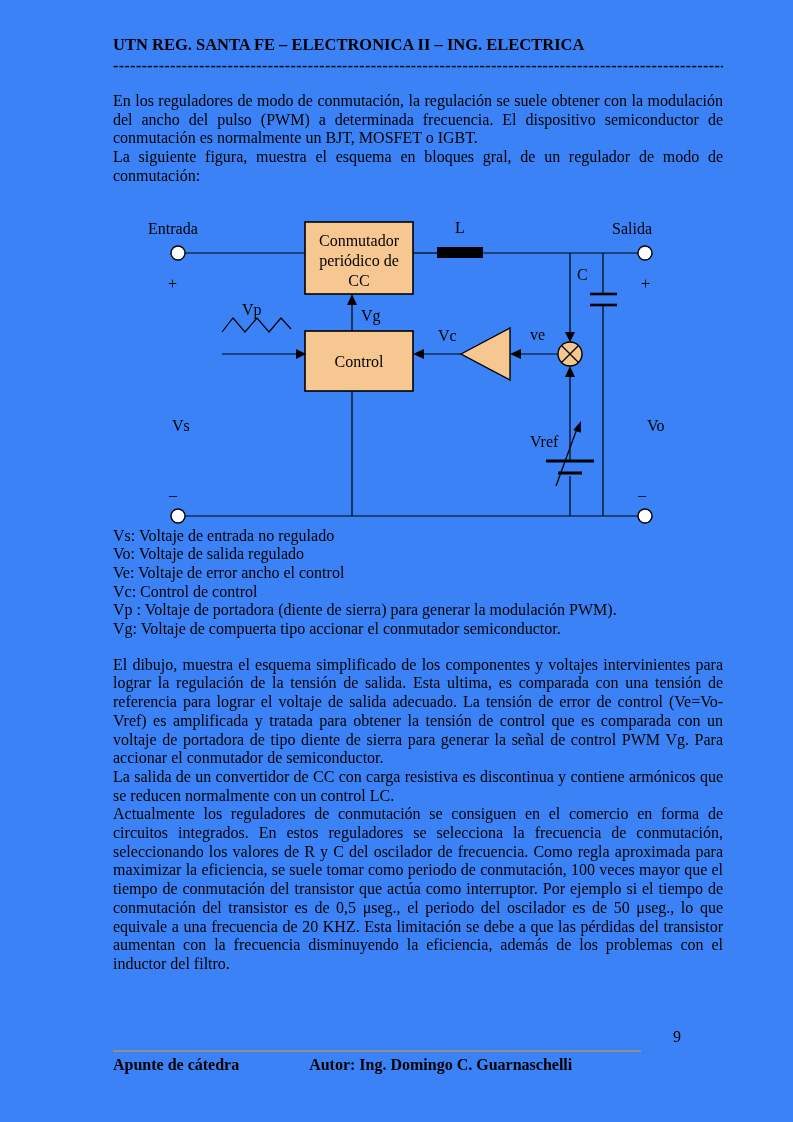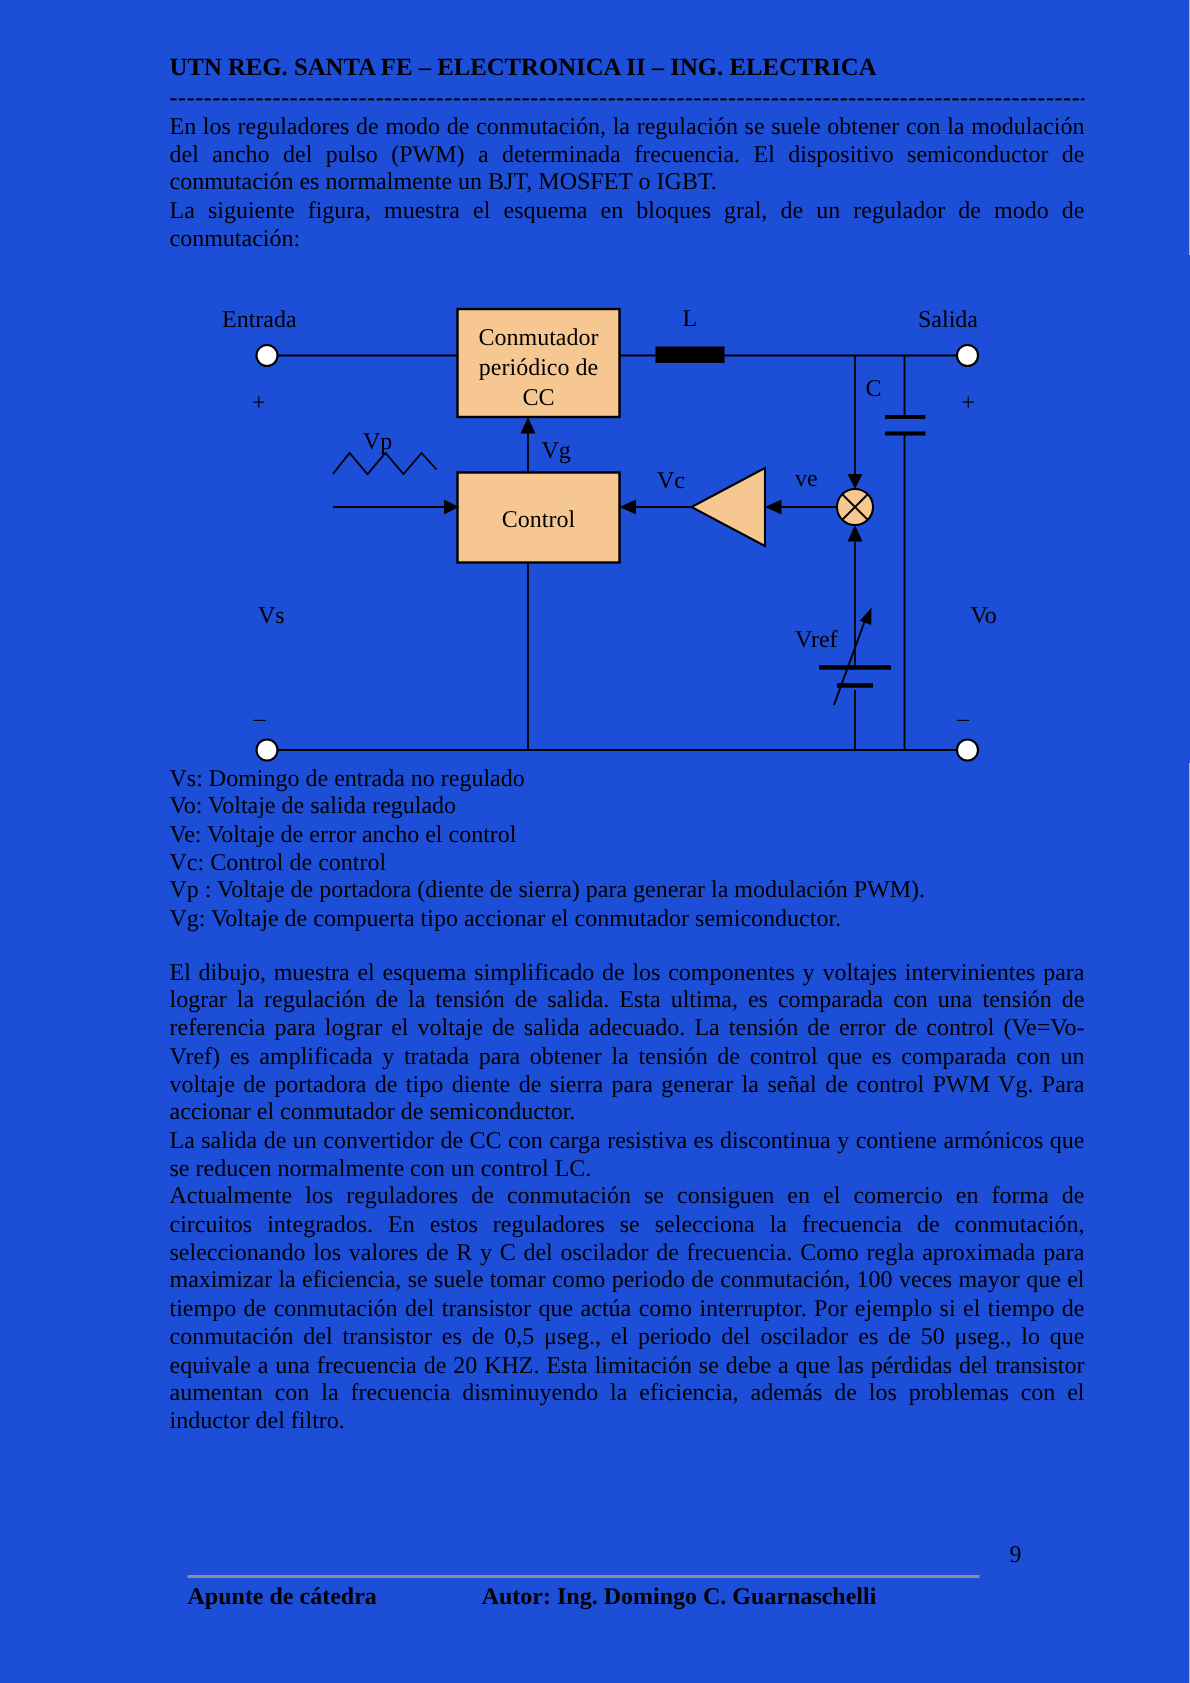--- a/index.html
+++ b/index.html
@@ -1,44 +1,44 @@
 <!DOCTYPE html>
 <html><head>
 <meta charset="utf-8">
 <style>
   html,body{margin:0;padding:0;background:#fff;}
   .page{
-    position:relative;width:793px;height:1122px;background:#1d4ed8;overflow:hidden;
+    position:relative;width:793px;height:1122px;background:#3b82f6;overflow:hidden;
     font-family:"Liberation Serif","DejaVu Serif",serif;font-size:16px;line-height:18.7px;color:#000;
     box-sizing:border-box;padding:34px 70px 0 113px;
   }
   .hdr{font-weight:bold;font-size:16.5px;line-height:21px;margin:0;}
   .divider{font-weight:bold;white-space:nowrap;overflow:hidden;letter-spacing:.4px;margin-top:2px;height:19px;}
   p.just{text-align:justify;margin:0;}
   .gap{margin-top:18px;}
   .diagram-wrap{position:relative;height:318px;margin-top:23px;}
   svg.diag{position:absolute;left:-13px;top:0;}
   svg.diag text{font-family:"Liberation Serif","DejaVu Serif",serif;font-size:16px;fill:#000;}
   svg.diag text.box-label{text-anchor:middle;}
   .defs div{white-space:nowrap;}
   .pagenum{position:absolute;top:1028px;right:112px;}
-  .footer{position:absolute;left:113px;top:1050px;width:570px;margin-left:12px;}
+  .footer{position:absolute;left:113px;top:1050px;width:570px;}
   .footer-rule{width:528px;border-top:2px solid #8f8f8f;}
   .footer-text{font-weight:bold;margin-top:4px;}
   .footer-text .left{display:inline-block;width:193px;}
 </style>
 </head>
 <body>
 
 <div class="page">
 
   <h1 class="hdr">UTN REG. SANTA FE – ELECTRONICA II – ING. ELECTRICA</h1>
   <div class="divider">-------------------------------------------------------------------------------------------------------------------</div>
 
-  <p class="just" style="margin-top:0">En los reguladores de modo de conmutación, la regulación se suele obtener con la modulación del ancho del pulso (PWM) a determinada frecuencia. El dispositivo semiconductor de conmutación es normalmente un BJT, MOSFET o IGBT.</p>
+  <p class="just" style="margin-top:16px">En los reguladores de modo de conmutación, la regulación se suele obtener con la modulación del ancho del pulso (PWM) a determinada frecuencia. El dispositivo semiconductor de conmutación es normalmente un BJT, MOSFET o IGBT.</p>
   <p class="just gap">La siguiente figura, muestra el esquema en bloques gral, de un regulador de modo de conmutación:</p>
 
   <div class="diagram-wrap">
     <svg class="diag" width="600" height="330" viewBox="0 0 600 330">
 
       <g stroke="#000" stroke-width="1.2" fill="none">
         <path d="M85,44 H205"></path>
         <path d="M313,44 H337"></path>
         <path d="M383,44 H538"></path>
         <path d="M470,44 V129"></path>
@@ -113,21 +113,21 @@
       <text x="261" y="112">Vg</text>
       <text x="338" y="132">Vc</text>
       <text x="430" y="131">ve</text>
       <text x="72" y="222">Vs</text>
       <text x="547" y="222">Vo</text>
       <text x="430" y="238">Vref</text>
     </svg>
   </div>
 
   <div class="defs">
-    <div>Vs: Domingo de entrada no regulado</div>
+    <div>Vs: Voltaje de entrada no regulado</div>
     <div>Vo: Voltaje de salida regulado</div>
     <div>Ve: Voltaje de error ancho el control</div>
     <div>Vc: Control de control</div>
     <div>Vp : Voltaje de portadora (diente de sierra) para generar la modulación PWM).</div>
     <div>Vg: Voltaje de compuerta tipo accionar el conmutador semiconductor.</div>
   </div>
 
   <p class="just" style="margin-top:17px">El dibujo, muestra el esquema simplificado de los componentes y voltajes intervinientes para lograr la regulación de la tensión de salida. Esta ultima, es comparada con una tensión de referencia para lograr el voltaje de salida adecuado. La tensión de error de control (Ve=Vo-Vref) es amplificada y tratada para obtener la tensión de control que es comparada con un voltaje de portadora de tipo diente de sierra para generar la señal de control PWM Vg. Para accionar el conmutador de semiconductor.</p>
   <p class="just">La salida de un convertidor de CC con carga resistiva es discontinua y contiene armónicos que se reducen normalmente con un control LC.</p>
   <p class="just">Actualmente los reguladores de conmutación se consiguen en el comercio en forma de circuitos integrados. En estos reguladores se selecciona la frecuencia de conmutación, seleccionando los valores de R y C del oscilador de frecuencia. Como regla aproximada para maximizar la eficiencia, se suele tomar como periodo de conmutación, 100 veces mayor que el tiempo de conmutación del transistor que actúa como interruptor. Por ejemplo si el tiempo de conmutación del transistor es de 0,5 μseg., el periodo del oscilador es de 50 μseg., lo que equivale a una frecuencia de 20 KHZ. Esta limitación se debe a que las pérdidas del transistor aumentan con la frecuencia disminuyendo la eficiencia, además de los problemas con el inductor del filtro.</p>

